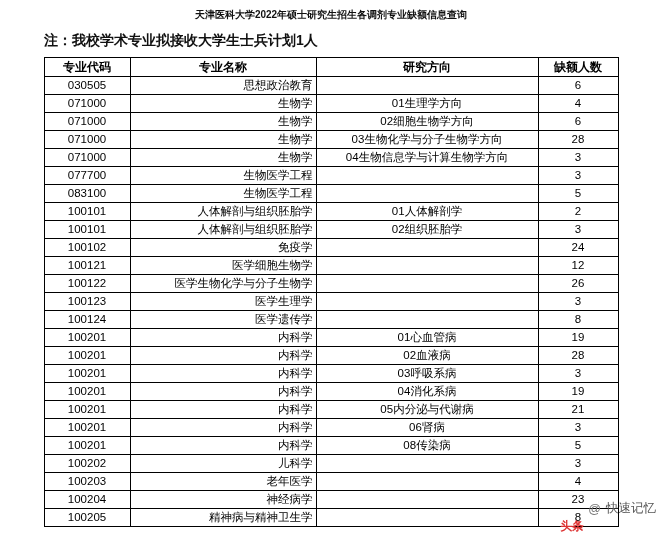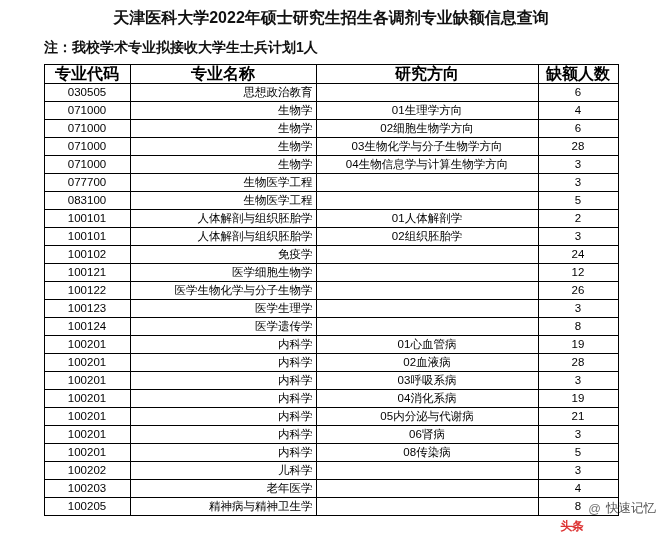--- a/index.html
+++ b/index.html
@@ -16,21 +16,21 @@
     overflow: hidden;
   }
   .page {
     width: 662px;
     height: 539px;
     position: relative;
     box-sizing: border-box;
   }
   .doc-title {
     text-align: center;
-    font-size: 16px;
+    font-size: 10px;
     font-weight: bold;
     color: #111;
     padding-top: 8px;
     padding-bottom: 10px;
     letter-spacing: 0px;
   }
   .note {
     font-size: 14px;
     font-weight: bold;
     color: #111;
@@ -49,21 +49,21 @@
     line-height: 1.0;
     height: 17px;
     padding: 0 3px;
     color: #000;
     overflow: hidden;
     white-space: nowrap;
   }
   table.grid th {
     font-weight: bold;
     text-align: center;
-    font-size: 16px;
+    font-size: 12px;
     height: 18px;
   }
   col.c-code { width: 86px; }
   col.c-name { width: 186px; }
   col.c-dir  { width: 222px; }
   col.c-num  { width: 80px; }
 
   td.code { text-align: center; }
   td.name { text-align: right; padding-left: 8px; }
   td.dir  { text-align: center; padding-left: 4px; }
@@ -253,20 +253,26 @@
           <td class="dir"></td>
           <td class="num">3</td>
         </tr>
         <tr>
           <td class="code">100203</td>
           <td class="name">老年医学</td>
           <td class="dir"></td>
           <td class="num">4</td>
         </tr>
         <tr>
+          <td class="code">100204</td>
+          <td class="name">神经病学</td>
+          <td class="dir"></td>
+          <td class="num">23</td>
+        </tr>
+        <tr>
           <td class="code">100205</td>
           <td class="name">精神病与精神卫生学</td>
           <td class="dir"></td>
           <td class="num">8</td>
         </tr>
       </tbody>
   </table>
 
   <div class="watermark">
     <span class="wm-logo">头条</span>

